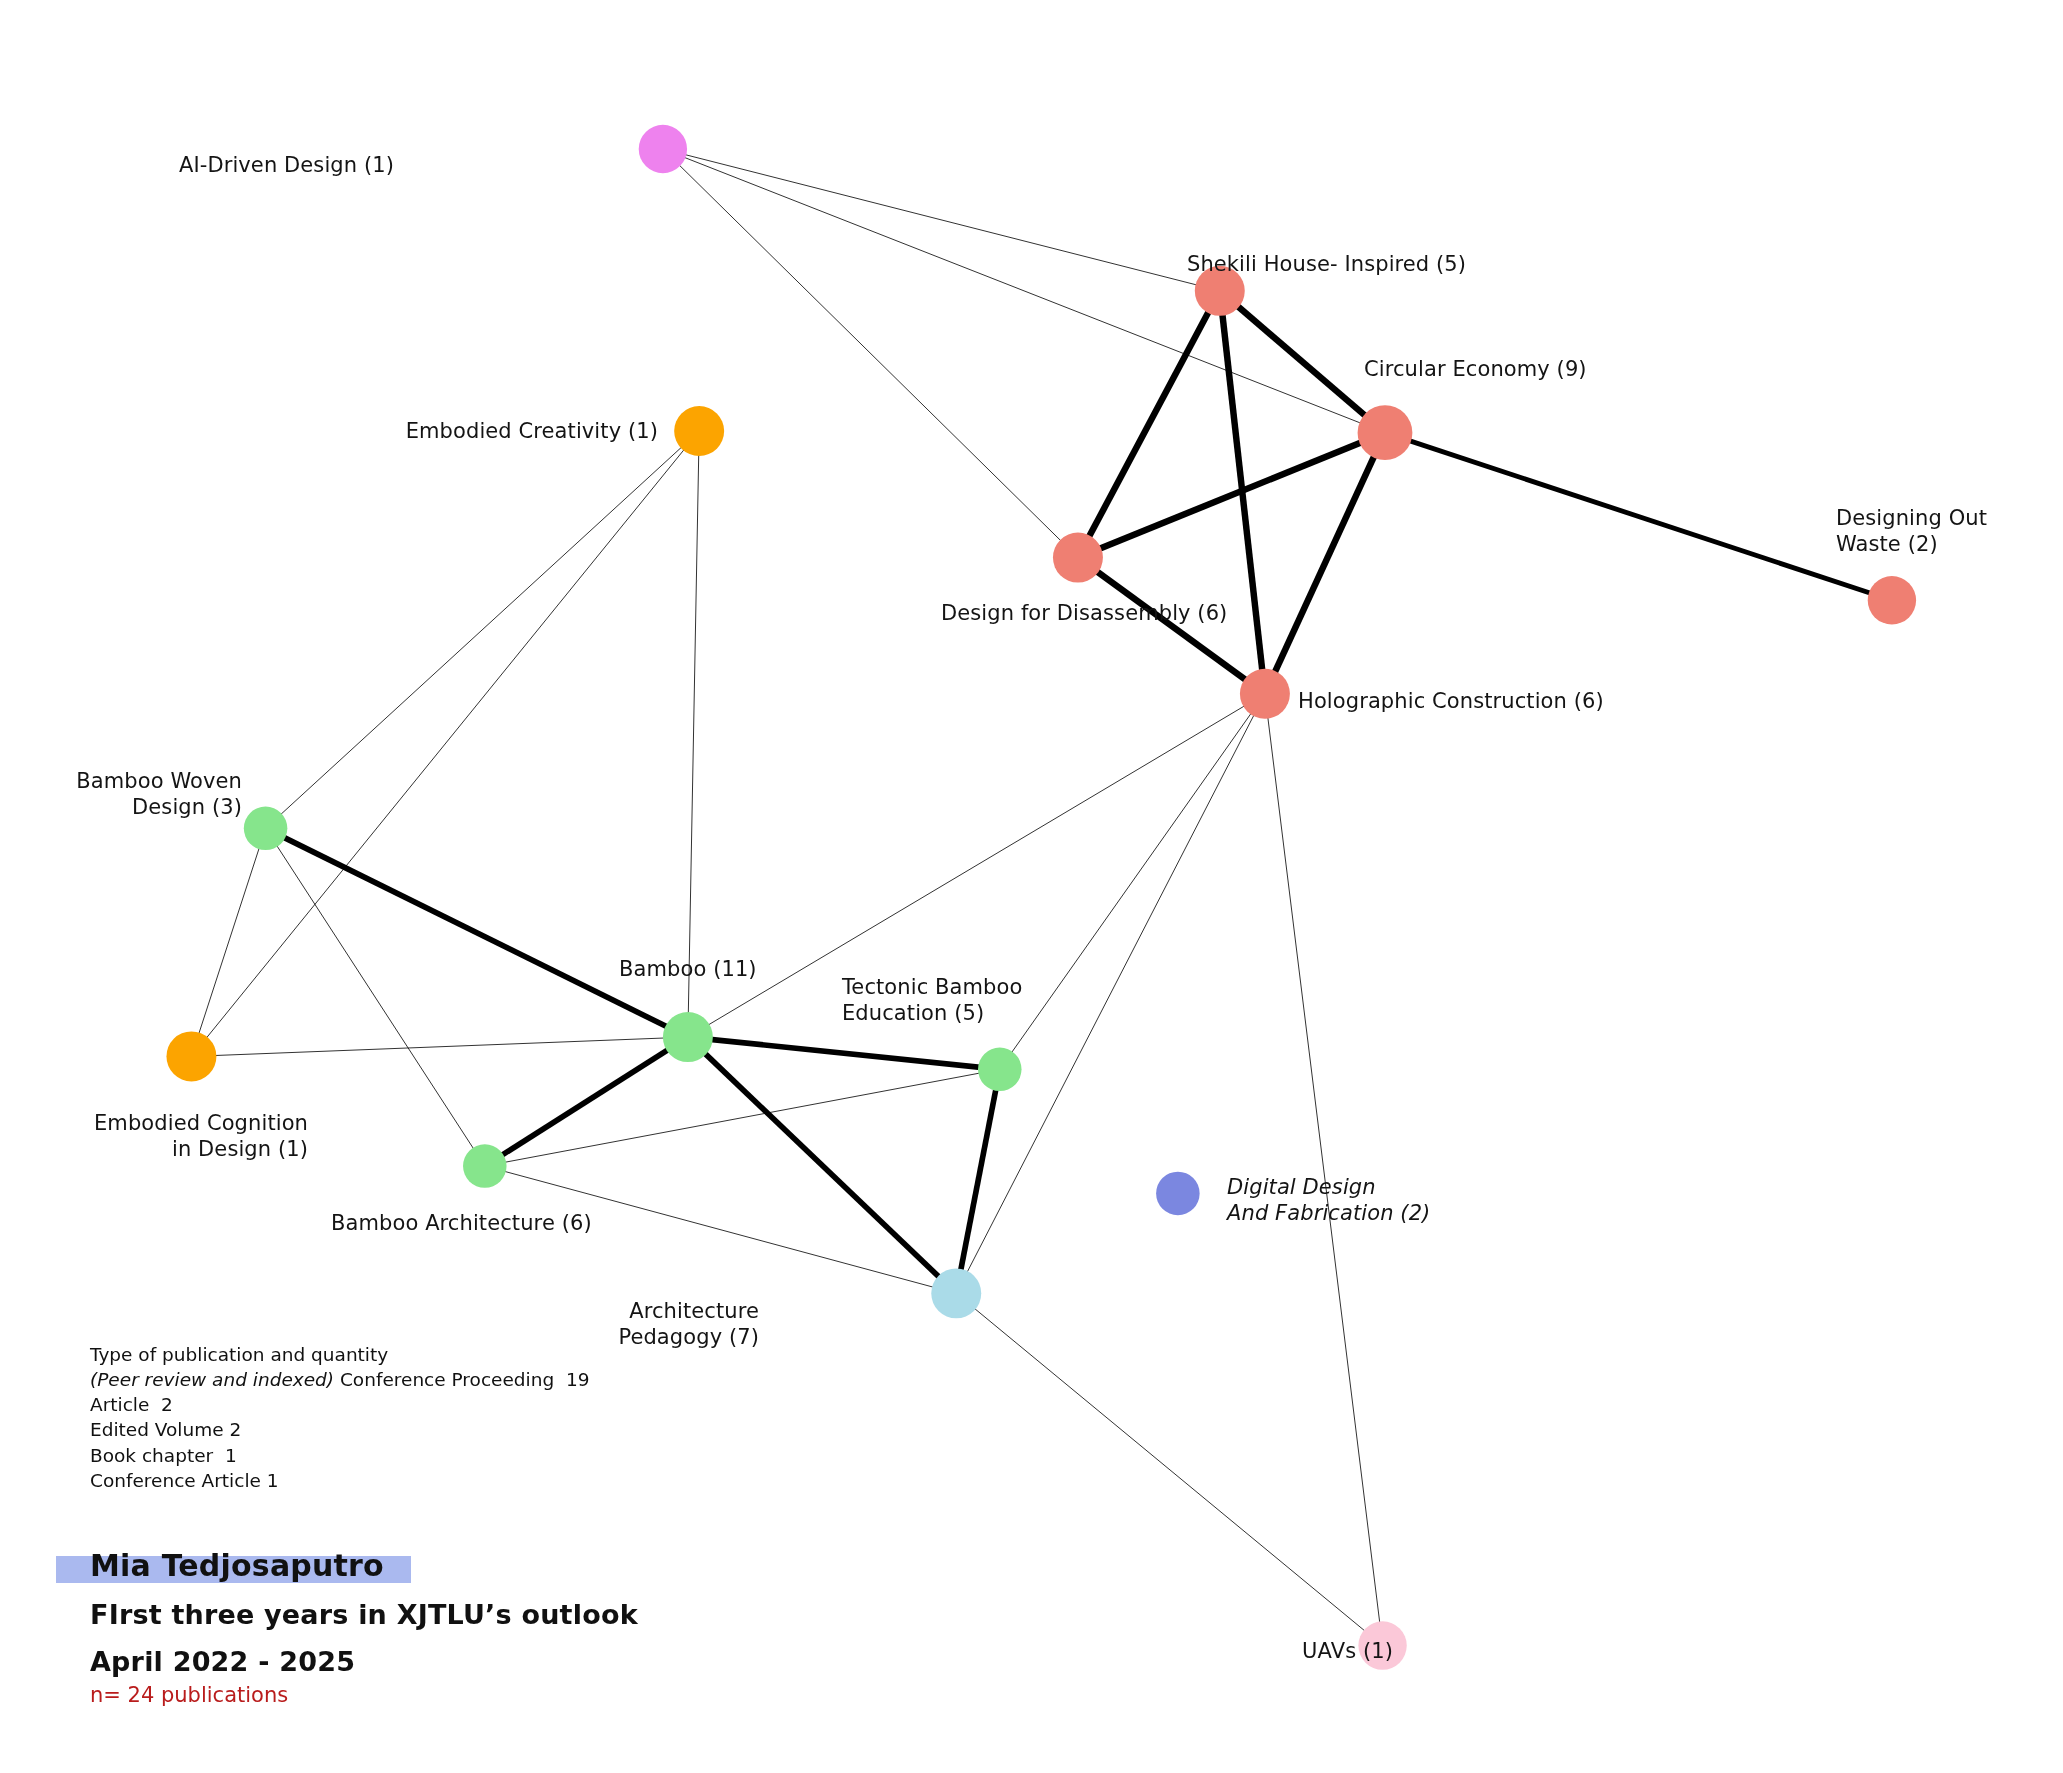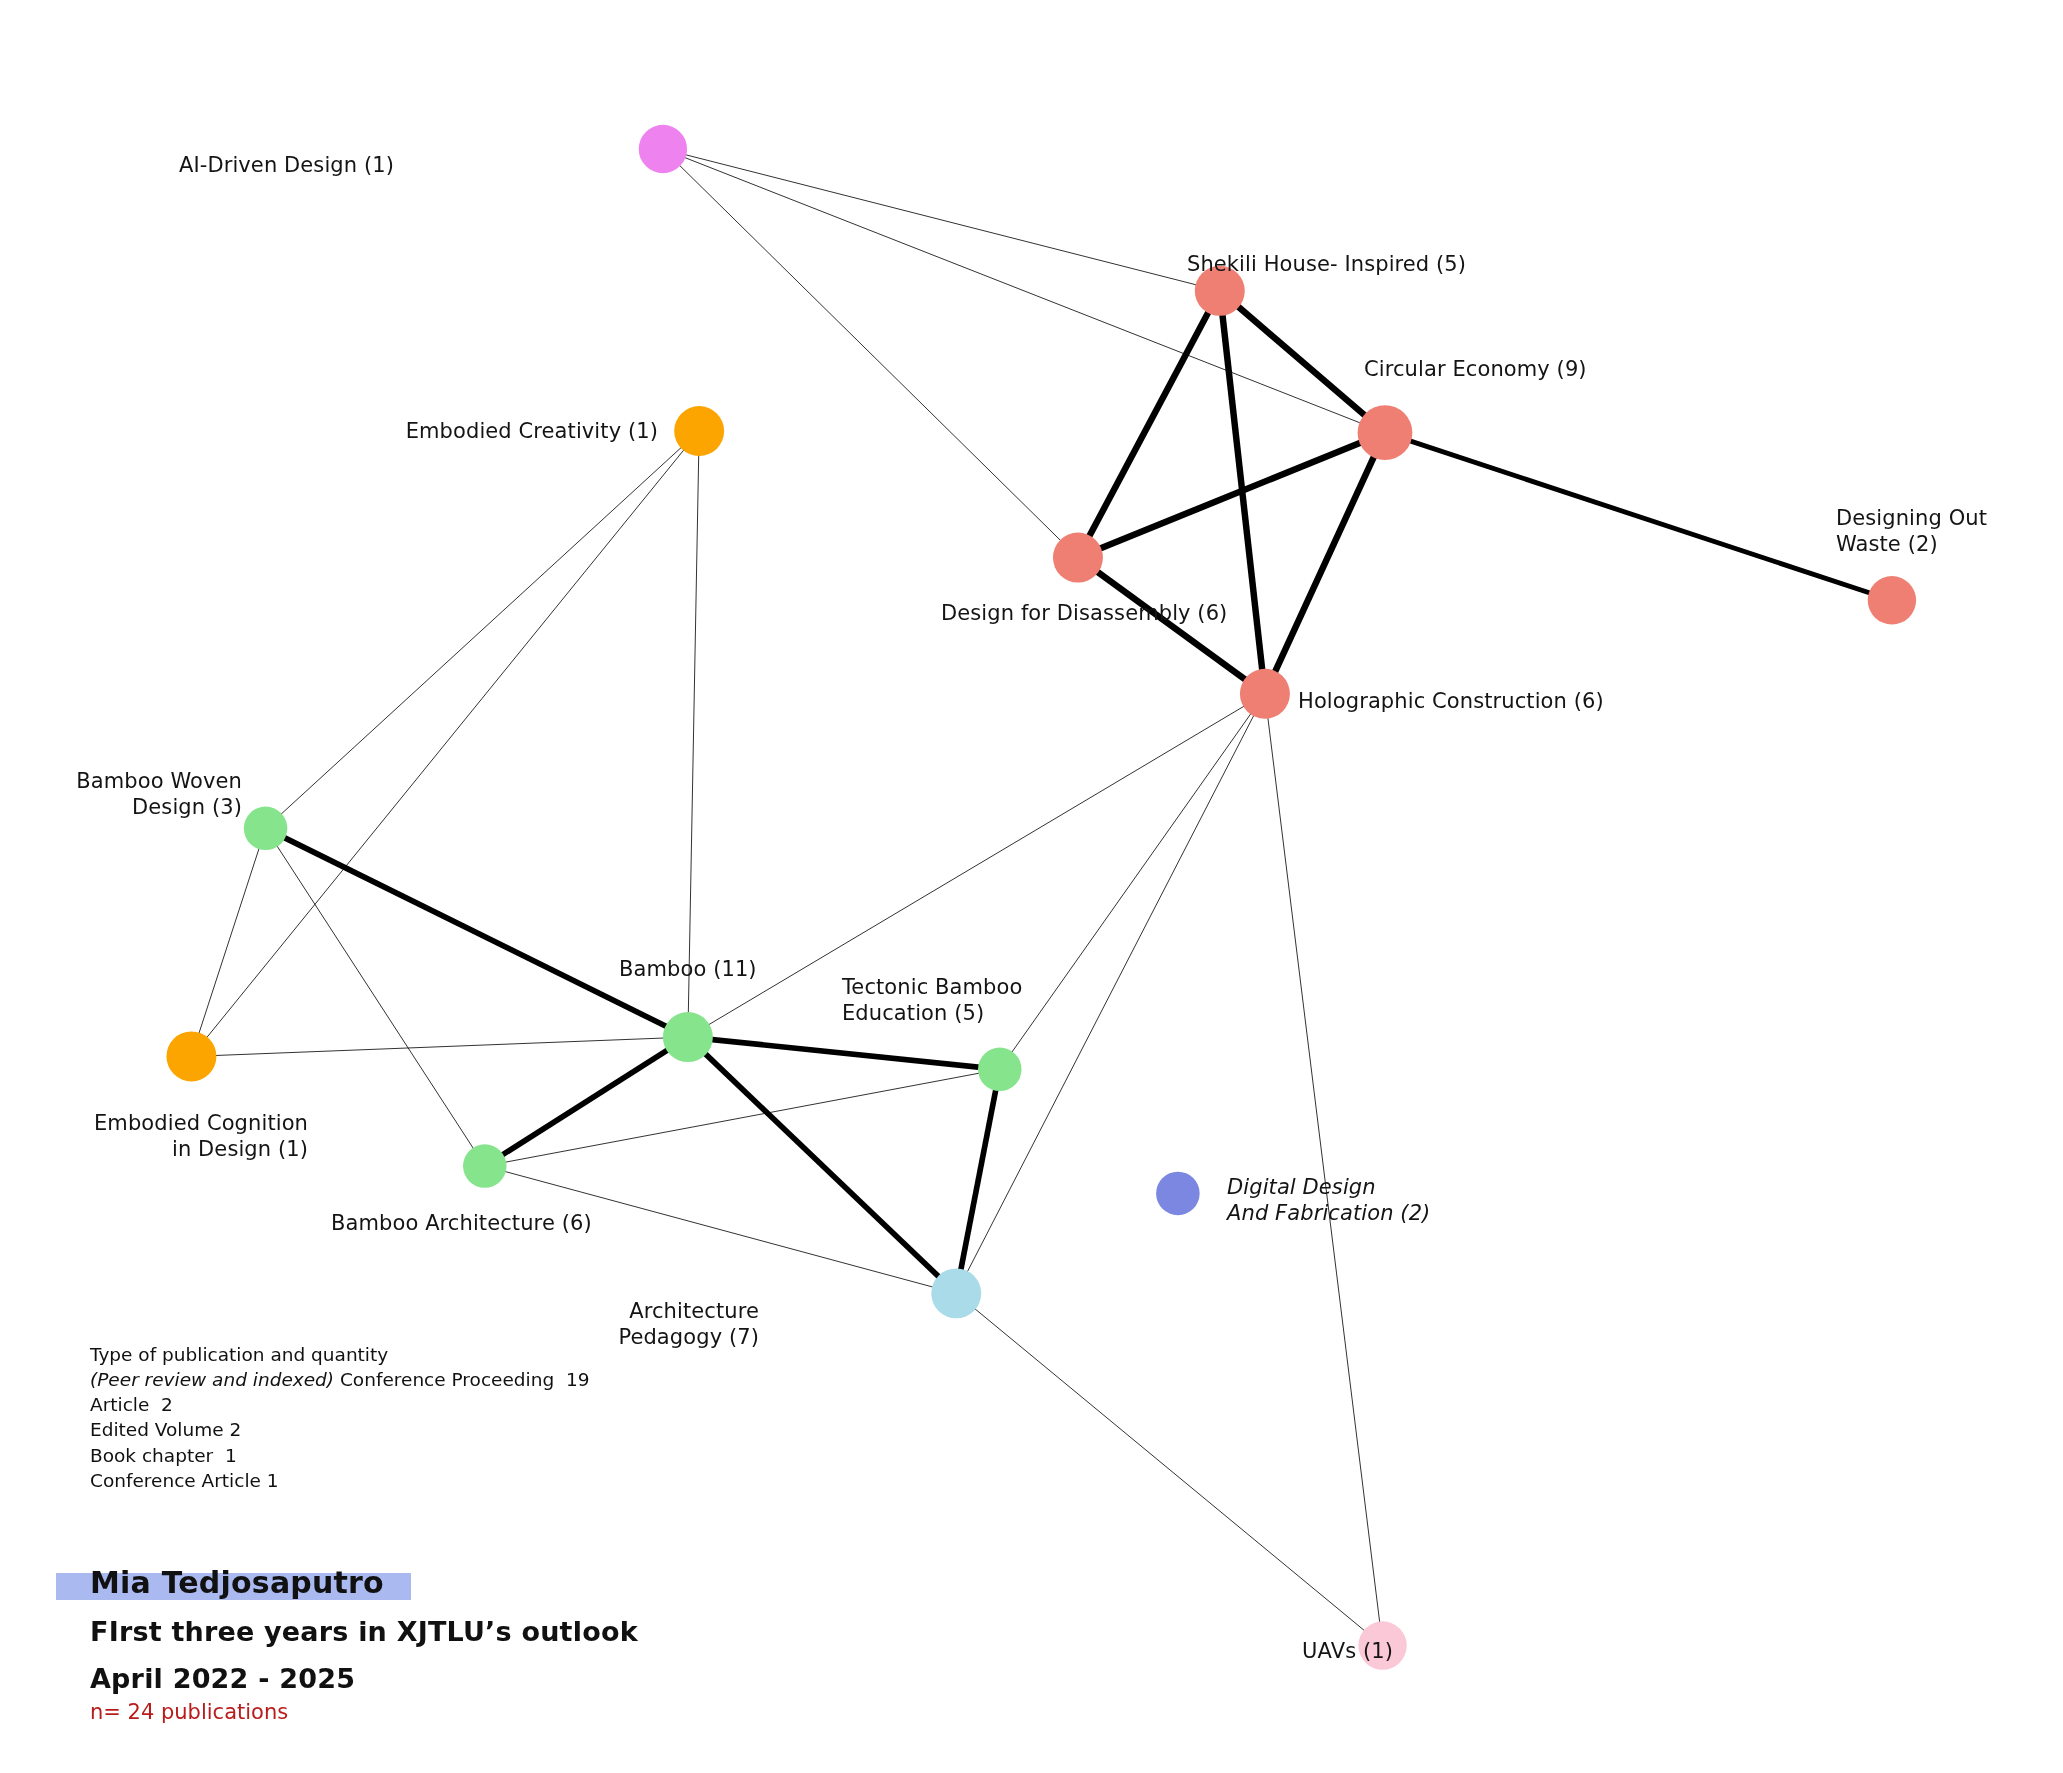--- a/index.html
+++ b/index.html
@@ -47,21 +47,20 @@
   .legend .lg-row { white-space: pre; }
   .legend .italic { font-style: italic; }
   .title-block {
     position: absolute;
     left: 90px;
     top: 1548px;
   }
   .title-name-wrap {
     position: relative;
     display: inline-block;
-    margin-top: 17px;
   }
   .title-hl {
     position: absolute;
     left: -34px;
     top: 8px;
     width: 355px;
     height: 27px;
     background: #aab9ef;
     z-index: 0;
   }

